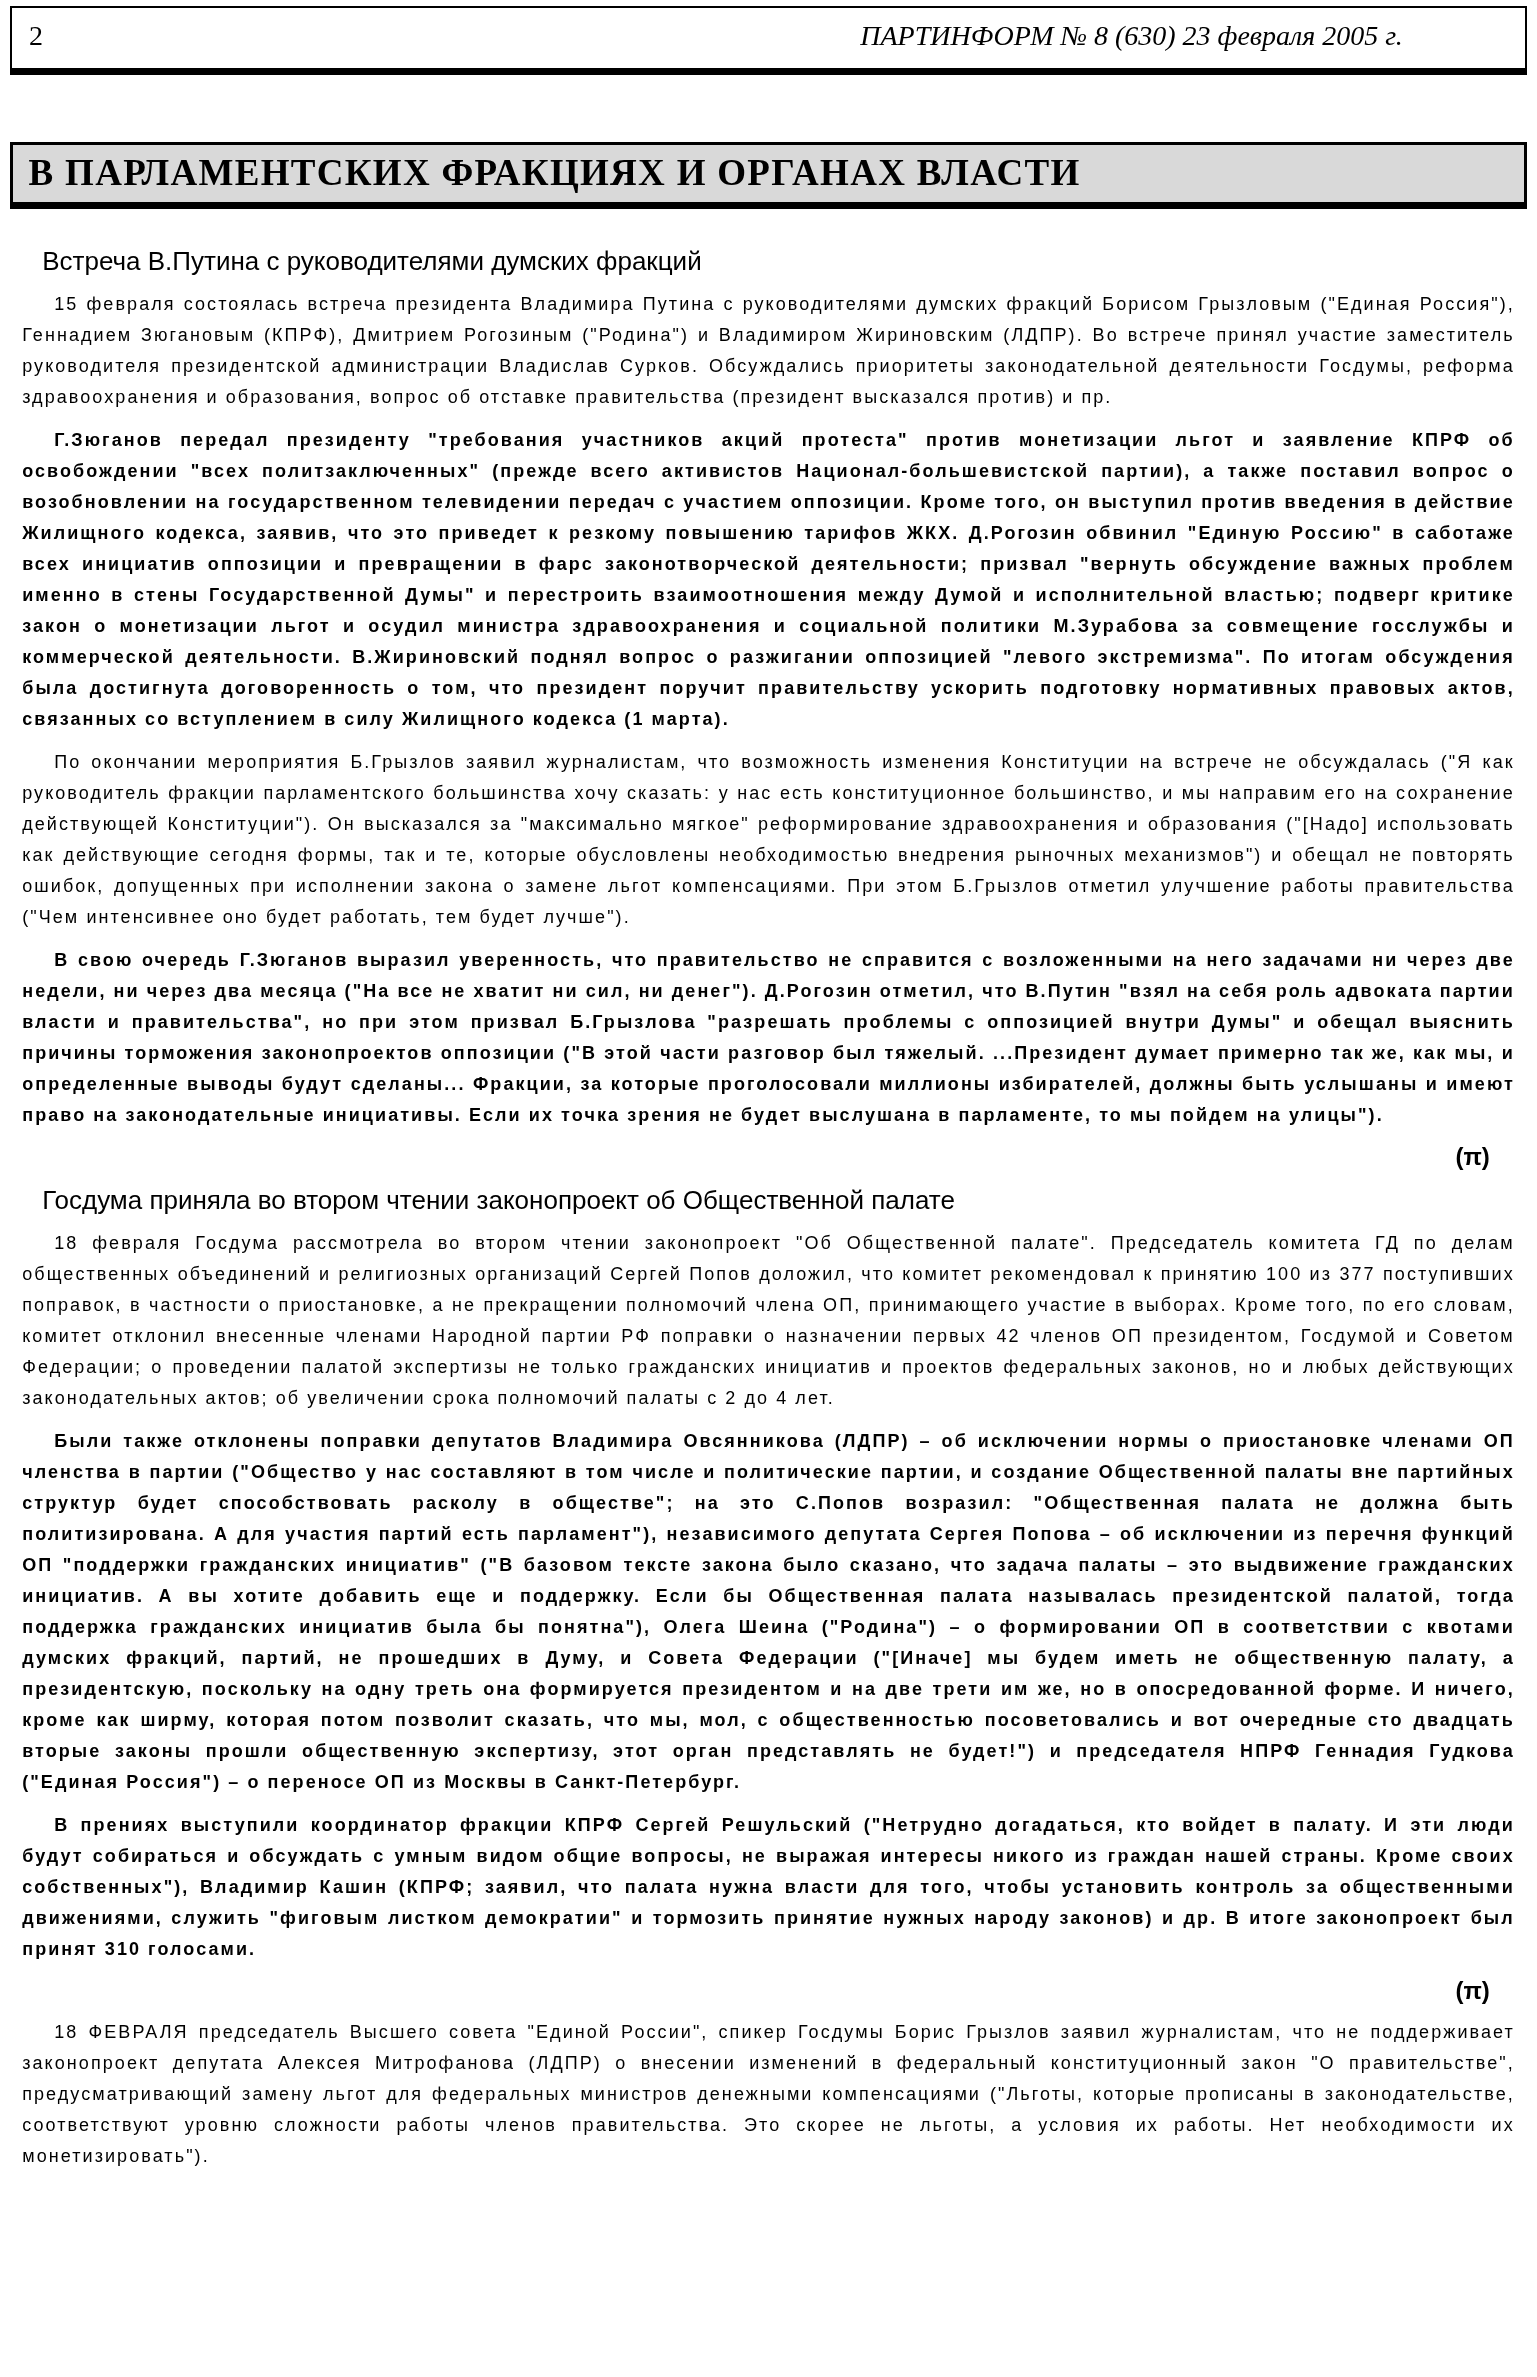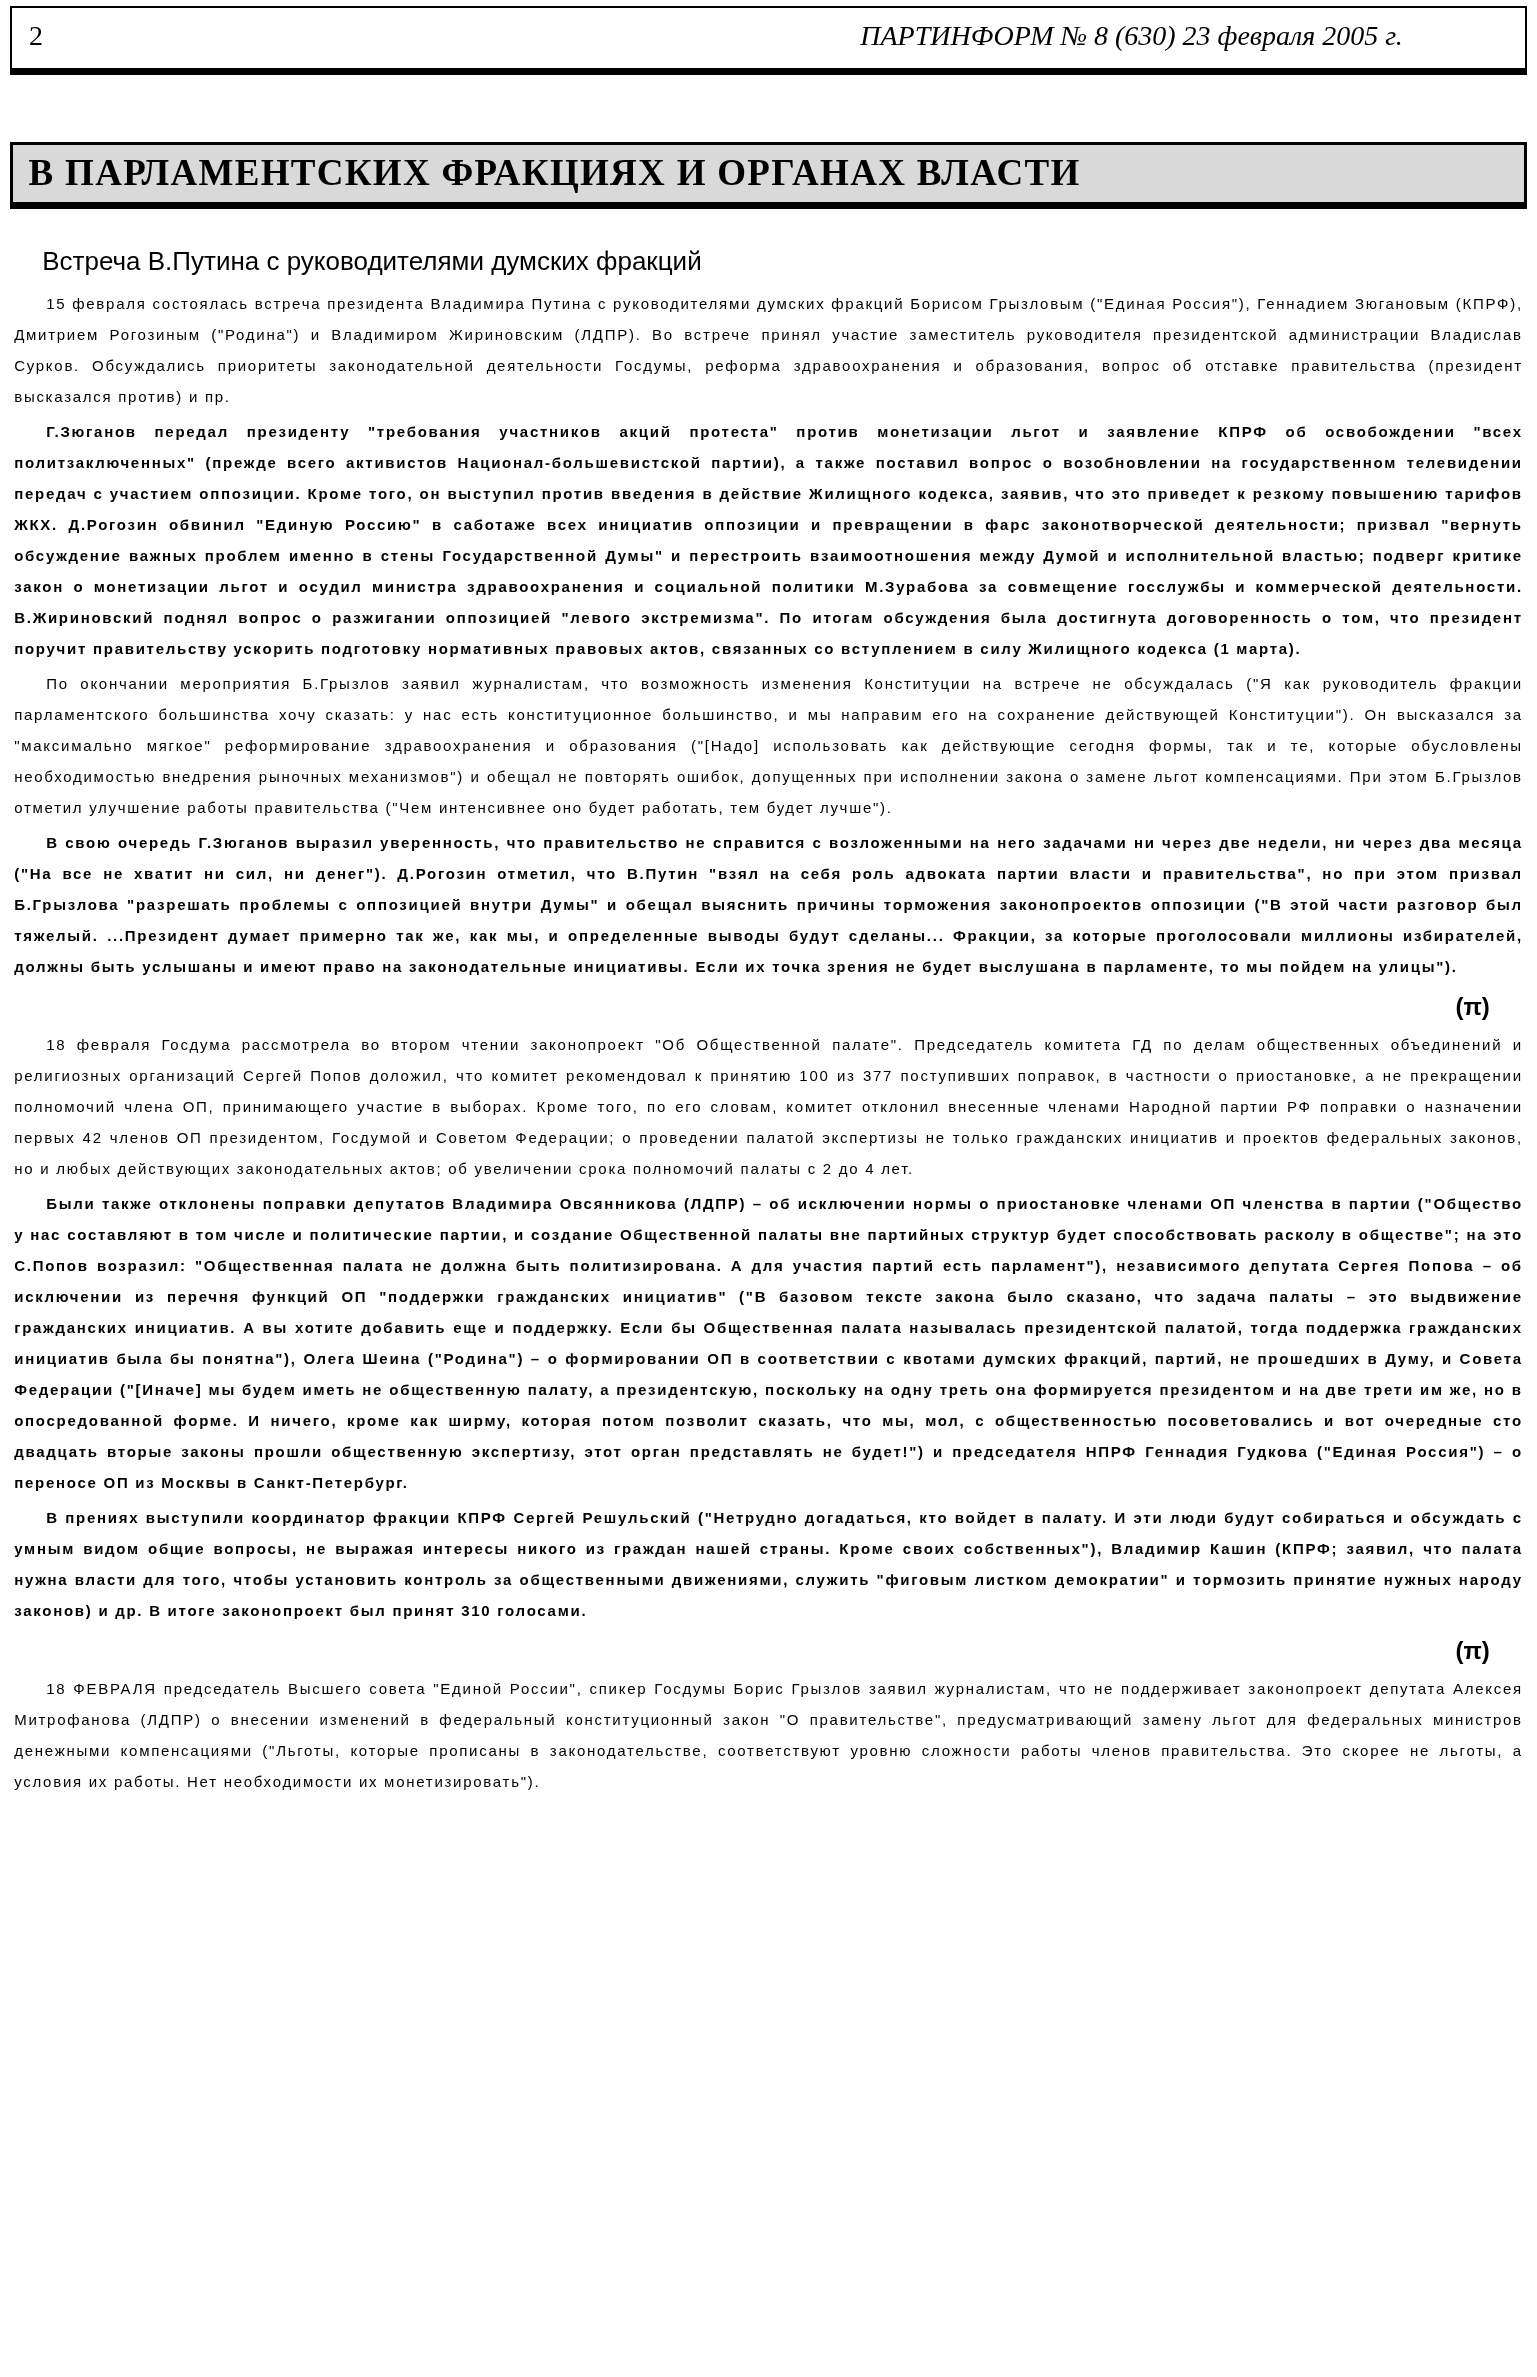--- a/index.html
+++ b/index.html
@@ -47,26 +47,26 @@
   .content { margin: 37px 10.2px 0 10.2px; }
 
   .article-title {
     font-size: 26px;
     font-weight: normal;
     letter-spacing: 0;
     margin: 14px 0 10.2px 32px;
   }
 
   .para {
-    font-size: 15px;
+    font-size: 18px;
     line-height: 31px;
     letter-spacing: 0.115em;
     text-align: justify;
     text-indent: 32px;
-    margin: 4px;
+    margin: 12px;
   }
   .para.bold { font-weight: bold; }
 
   .sign {
     text-align: right;
     font-weight: bold;
     font-size: 24px;
     line-height: 28px;
     margin: 11.5px 37px 7.7px 0;
   }
@@ -85,20 +85,21 @@
     <span class="rubric-title">В ПАРЛАМЕНТСКИХ ФРАКЦИЯХ И ОРГАНАХ ВЛАСТИ</span>
   </div>
 
   <main class="content" id="articles-root">
       <h2 class="article-title">Встреча В.Путина с руководителями думских фракций</h2>
       <p class="para">15 февраля состоялась встреча президента Владимира Путина с руководителями думских фракций Борисом Грызловым ("Единая Россия"), Геннадием Зюгановым (КПРФ), Дмитрием Рогозиным ("Родина") и Владимиром Жириновским (ЛДПР). Во встрече принял участие заместитель руководителя президентской администрации Владислав Сурков. Обсуждались приоритеты законодательной деятельности Госдумы, реформа здравоохранения и образования, вопрос об отставке правительства (президент высказался против) и пр.</p>
       <p class="para bold">Г.Зюганов передал президенту "требования участников акций протеста" против монетизации льгот и заявление КПРФ об освобождении "всех политзаключенных" (прежде всего активистов Национал-большевистской партии), а также поставил вопрос о возобновлении на государственном телевидении передач с участием оппозиции. Кроме того, он выступил против введения в действие Жилищного кодекса, заявив, что это приведет к резкому повышению тарифов ЖКХ. Д.Рогозин обвинил "Единую Россию" в саботаже всех инициатив оппозиции и превращении в фарс законотворческой деятельности; призвал "вернуть обсуждение важных проблем именно в стены Государственной Думы" и перестроить взаимоотношения между Думой и исполнительной властью; подверг критике закон о монетизации льгот и осудил министра здравоохранения и социальной политики М.Зурабова за совмещение госслужбы и коммерческой деятельности. В.Жириновский поднял вопрос о разжигании оппозицией "левого экстремизма". По итогам обсуждения была достигнута договоренность о том, что президент поручит правительству ускорить подготовку нормативных правовых актов, связанных со вступлением в силу Жилищного кодекса (1 марта).</p>
       <p class="para">По окончании мероприятия Б.Грызлов заявил журналистам, что возможность изменения Конституции на встрече не обсуждалась ("Я как руководитель фракции парламентского большинства хочу сказать: у нас есть конституционное большинство, и мы направим его на сохранение действующей Конституции"). Он высказался за "максимально мягкое" реформирование здравоохранения и образования ("[Надо] использовать как действующие сегодня формы, так и те, которые обусловлены необходимостью внедрения рыночных механизмов") и обещал не повторять ошибок, допущенных при исполнении закона о замене льгот компенсациями. При этом Б.Грызлов отметил улучшение работы правительства ("Чем интенсивнее оно будет работать, тем будет лучше").</p>
       <p class="para bold">В свою очередь Г.Зюганов выразил уверенность, что правительство не справится с возложенными на него задачами ни через две недели, ни через два месяца ("На все не хватит ни сил, ни денег"). Д.Рогозин отметил, что В.Путин "взял на себя роль адвоката партии власти и правительства", но при этом призвал Б.Грызлова "разрешать проблемы с оппозицией внутри Думы" и обещал выяснить причины торможения законопроектов оппозиции ("В этой части разговор был тяжелый. ...Президент думает примерно так же, как мы, и определенные выводы будут сделаны... Фракции, за которые проголосовали миллионы избирателей, должны быть услышаны и имеют право на законодательные инициативы. Если их точка зрения не будет выслушана в парламенте, то мы пойдем на улицы").</p>
       <div class="sign">(π)</div>
+      <h2 class="article-title">Госдума приняла во втором чтении законопроект об Общественной палате</h2>
       <p class="para">18 февраля Госдума рассмотрела во втором чтении законопроект "Об Общественной палате". Председатель комитета ГД по делам общественных объединений и религиозных организаций Сергей Попов доложил, что комитет рекомендовал к принятию 100 из 377 поступивших поправок, в частности о приостановке, а не прекращении полномочий члена ОП, принимающего участие в выборах. Кроме того, по его словам, комитет отклонил внесенные членами Народной партии РФ поправки о назначении первых 42 членов ОП президентом, Госдумой и Советом Федерации; о проведении палатой экспертизы не только гражданских инициатив и проектов федеральных законов, но и любых действующих законодательных актов; об увеличении срока полномочий палаты с 2 до 4 лет.</p>
       <p class="para bold">Были также отклонены поправки депутатов Владимира Овсянникова (ЛДПР) – об исключении нормы о приостановке членами ОП членства в партии ("Общество у нас составляют в том числе и политические партии, и создание Общественной палаты вне партийных структур будет способствовать расколу в обществе"; на это С.Попов возразил: "Общественная палата не должна быть политизирована. А для участия партий есть парламент"), независимого депутата Сергея Попова – об исключении из перечня функций ОП "поддержки гражданских инициатив" ("В базовом тексте закона было сказано, что задача палаты – это выдвижение гражданских инициатив. А вы хотите добавить еще и поддержку. Если бы Общественная палата называлась президентской палатой, тогда поддержка гражданских инициатив была бы понятна"), Олега Шеина ("Родина") – о формировании ОП в соответствии с квотами думских фракций, партий, не прошедших в Думу, и Совета Федерации ("[Иначе] мы будем иметь не общественную палату, а президентскую, поскольку на одну треть она формируется президентом и на две трети им же, но в опосредованной форме. И ничего, кроме как ширму, которая потом позволит сказать, что мы, мол, с общественностью посоветовались и вот очередные сто двадцать вторые законы прошли общественную экспертизу, этот орган представлять не будет!") и председателя НПРФ Геннадия Гудкова ("Единая Россия") – о переносе ОП из Москвы в Санкт-Петербург.</p>
       <p class="para bold">В прениях выступили координатор фракции КПРФ Сергей Решульский ("Нетрудно догадаться, кто войдет в палату. И эти люди будут собираться и обсуждать с умным видом общие вопросы, не выражая интересы никого из граждан нашей страны. Кроме своих собственных"), Владимир Кашин (КПРФ; заявил, что палата нужна власти для того, чтобы установить контроль за общественными движениями, служить "фиговым листком демократии" и тормозить принятие нужных народу законов) и др. В итоге законопроект был принят 310 голосами.</p>
       <div class="sign">(π)</div>
       <p class="para">18 ФЕВРАЛЯ председатель Высшего совета "Единой России", спикер Госдумы Борис Грызлов заявил журналистам, что не поддерживает законопроект депутата Алексея Митрофанова (ЛДПР) о внесении изменений в федеральный конституционный закон "О правительстве", предусматривающий замену льгот для федеральных министров денежными компенсациями ("Льготы, которые прописаны в законодательстве, соответствуют уровню сложности работы членов правительства. Это скорее не льготы, а условия их работы. Нет необходимости их монетизировать").</p>
     </main>
 
 </div>
 
 

